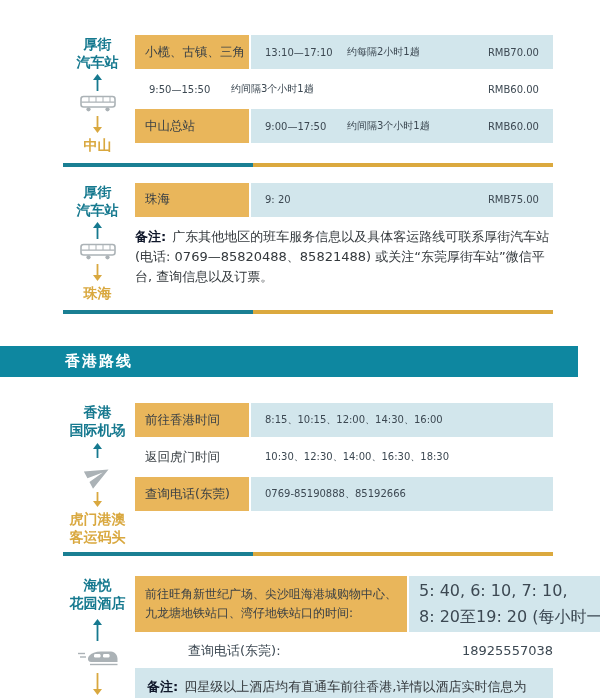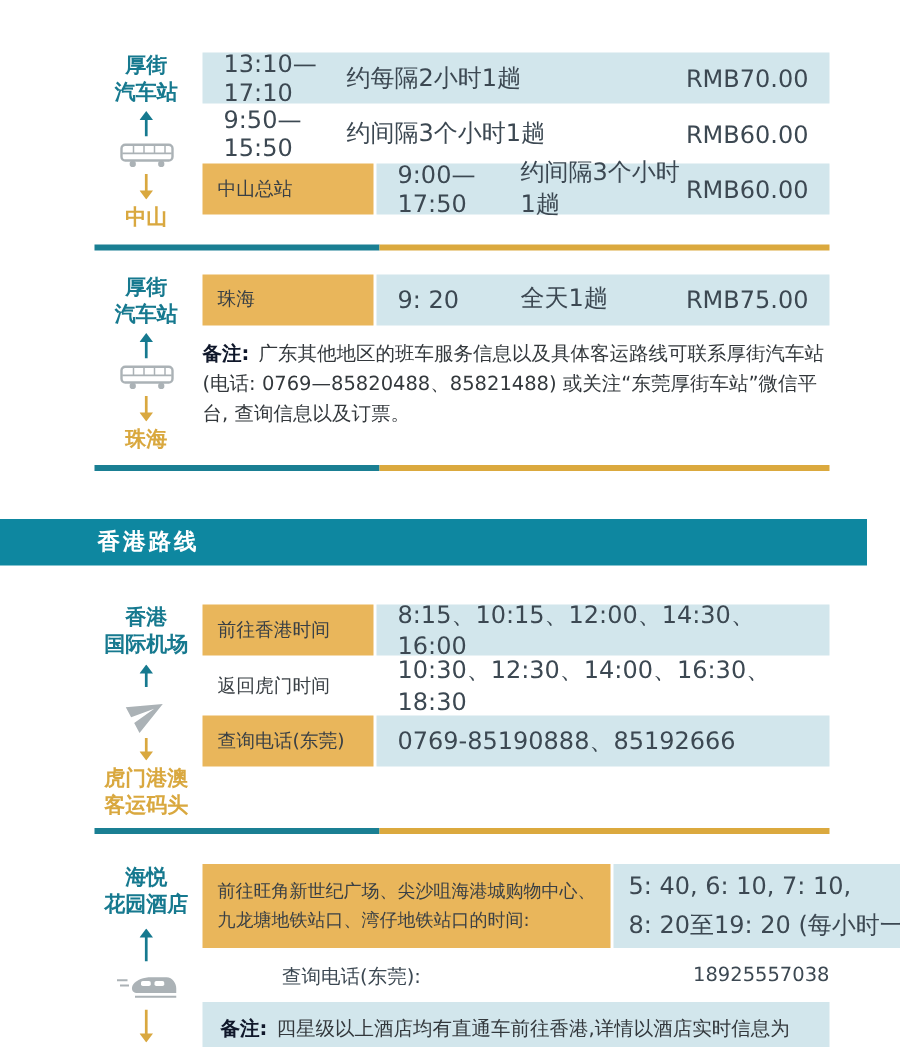--- a/index.html
+++ b/index.html
@@ -17,21 +17,21 @@
   .vehicle { margin:1px 0; }
   .tbl { flex:1; min-width:0; }
   .t-row { display:flex; height:34px; margin-bottom:3px; }
   .lbl {
     flex:0 0 114px; background:#e9b65b; display:flex; align-items:center;
     padding-left:10px; box-sizing:border-box; font-size:12.5px; color:#3a4045;
     margin-right:2px; white-space:nowrap;
   }
   .vals {
     flex:1; background:#d2e6ec; display:flex; align-items:center;
-    padding:0 14px; box-sizing:border-box; font-size:16px; color:#3c4852; min-width:0;
+    padding:0 14px; box-sizing:border-box; font-size:10px; color:#3c4852; min-width:0;
   }
   .t-row.plain .lbl, .t-row.plain .vals { background:transparent; }
   .v-time { width:82px; flex:0 0 82px; }
   .v-freq { flex:1; }
   .v-price { margin-left:auto; }
   .note { font-size:13px; color:#33383c; line-height:1.55; margin-top:10px; }
   .note b, .h-note b { color:#0f172a; margin-right:2px; }
   .divider { display:flex; height:4px; width:490px; margin:8px 0 0 63px; }
   .divider .seg-teal { width:190px; background:#1a7f93; }
   .divider .seg-gold { flex:1; background:#dba93e; }
@@ -86,20 +86,21 @@
           <circle cx="27.5" cy="14.3" r="2.1" fill="#abb2b6"></circle>
       </svg>
       <svg class="arr" width="9" height="17" viewBox="0 0 9 17" fill="#d9a83f">
           <polygon points="4.5,17 9,11 0,11"></polygon>
           <rect x="3.6" y="0" width="1.8" height="12"></rect>
         </svg>
       <div class="rail-dest">中山</div>
     </div>
     <div class="tbl">
       <div class="t-row">
+        <div class="lbl">小榄、古镇、三角</div>
         <div class="vals">
           <span class="v-time">13:10—17:10</span>
           <span class="v-freq">约每隔2小时1趟</span>
           <span class="v-price">RMB70.00</span>
         </div>
       </div>
       <div class="t-row plain">
         <div class="vals">
           <span class="v-time">9:50—15:50</span>
           <span class="v-freq">约间隔3个小时1趟</span>
@@ -146,21 +147,20 @@
           <polygon points="4.5,17 9,11 0,11"></polygon>
           <rect x="3.6" y="0" width="1.8" height="12"></rect>
         </svg>
       <div class="rail-dest">珠海</div>
     </div>
     <div class="tbl">
       <div class="t-row">
         <div class="lbl">珠海</div>
         <div class="vals">
           <span class="v-time">9: 20</span>
-          <span class="v-freq">全天1趟</span>
           <span class="v-price">RMB75.00</span>
         </div>
       </div>
       <div class="note">
         <b>备注:</b><span> 广东其他地区的班车服务信息以及具体客运路线可联系厚街汽车站 (电话: 0769—85820488、85821488) 或关注“东莞厚街车站”微信平台, 查询信息以及订票。</span>
       </div>
     </div>
   </div>
 
   <div class="divider">

